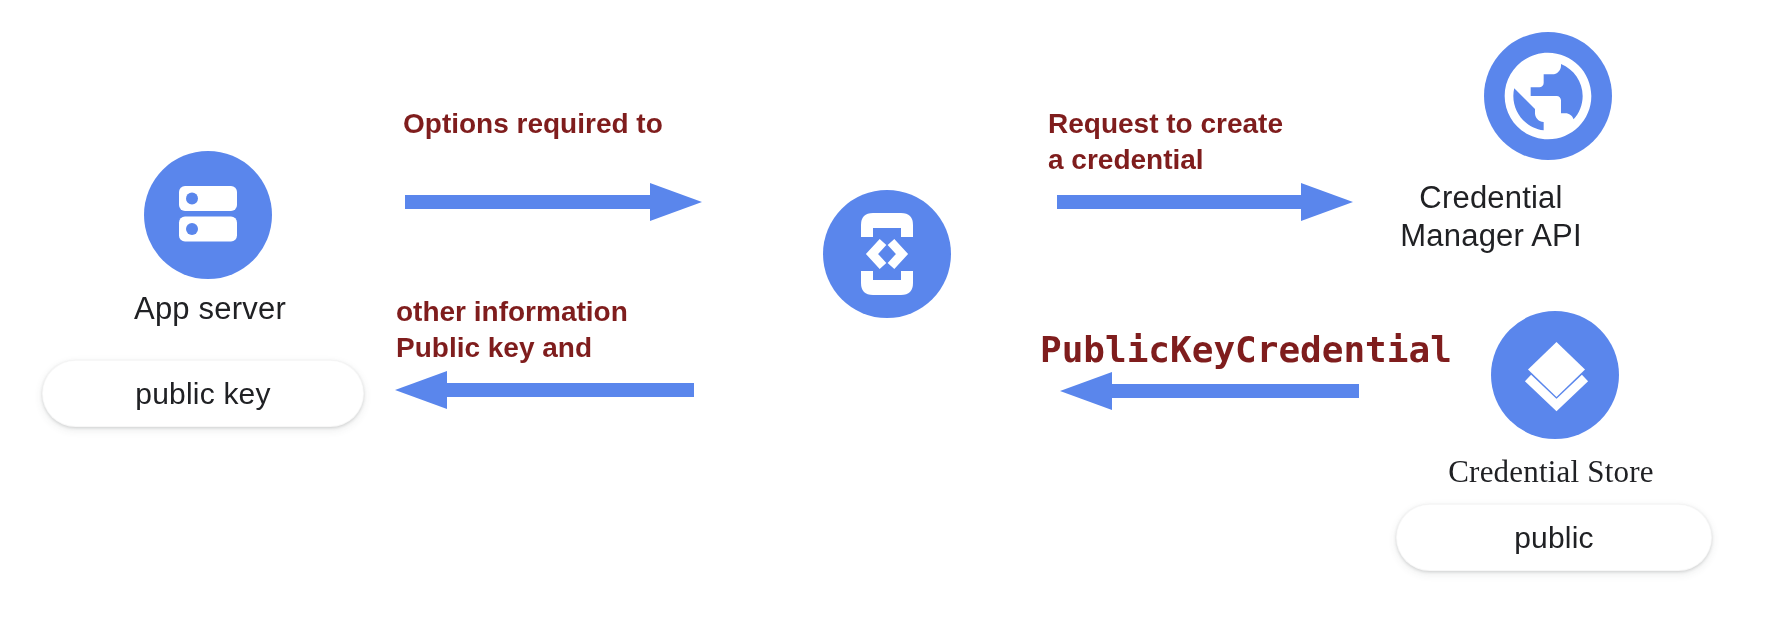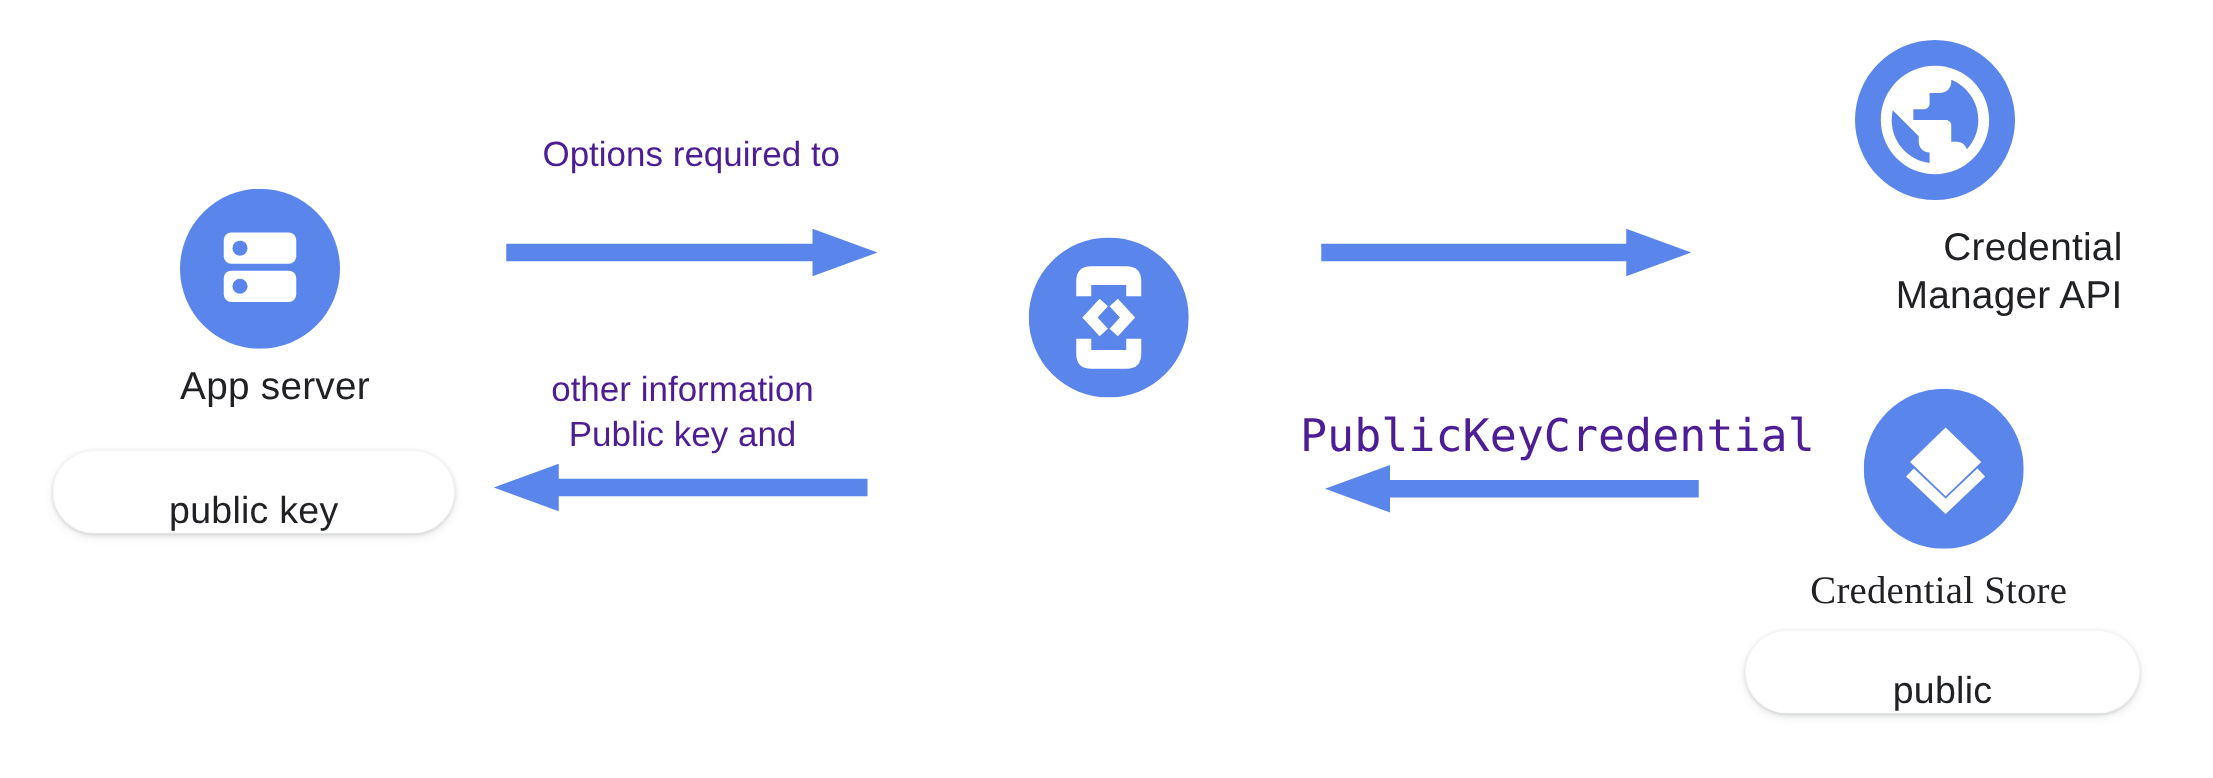--- a/index.html
+++ b/index.html
@@ -20,32 +20,31 @@
     line-height:38px;
     color:#202124;
     letter-spacing:.2px;
   }
   .pill{
     position:absolute;
     background:#ffffff;
     border-radius:34px;
     box-shadow:0 1px 3px rgba(60,64,67,.18), 0 3px 8px rgba(60,64,67,.10);
     border:1px solid rgba(0,0,0,0.03);
-    display:flex;align-items:flex-end;justify-content:center;
+    display:flex;align-items:center;justify-content:center;
     font-size:30px;font-weight:500;color:#202124;
     box-sizing:border-box;
     letter-spacing:.2px;
   }
   .flow-label{
     position:absolute;
-    text-align:center;
     font-size:28px;
     line-height:36px;
-    font-weight:400;
-    color:#4c1d95;
+    font-weight:700;
+    color:#7f1d1d;
   }
   .flow-label.mono{
     font-family:"DejaVu Sans Mono", monospace;
     font-size:36px;
     line-height:36px;
   }
   .arrow{position:absolute;height:38px;}
   .arrow .shaft{
     position:absolute;top:12px;height:14px;
     background:#5A86EC;
@@ -65,21 +64,21 @@
 
 <div class="canvas">
 
   <svg class="icon-svg" style="left:144px;top:151px;" width="128" height="128" viewBox="0 0 128 128">
     <circle cx="64" cy="64" r="64" fill="#5A86EC"></circle>
     <rect x="35" y="35" width="58" height="25" rx="6" fill="#ffffff"></rect>
     <rect x="35" y="65.5" width="58" height="25" rx="6" fill="#ffffff"></rect>
     <circle cx="48" cy="47.5" r="6" fill="#5A86EC"></circle>
     <circle cx="48" cy="78" r="6" fill="#5A86EC"></circle>
   </svg>
-  <div class="node-label" style="left:95px;top:290px;width:250px;">App server</div>
+  <div class="node-label" style="left:85px;top:290px;width:250px;">App server</div>
   <div class="pill" style="left:42px;top:360px;width:322px;height:67px;">
     <span>public key</span>
   </div>
 
   <div class="flow-label" style="left:403px;top:106px;width:300px;">
     <div>Options required to</div>
   </div>
   <div class="arrow right" style="left:405px;top:183px;width:297px;">
     <div class="shaft"></div>
     <div class="head"></div>
@@ -95,40 +94,44 @@
   </div>
 
   <svg class="icon-svg" style="left:823px;top:190px;" width="128" height="128" viewBox="0 0 128 128">
     <circle cx="64" cy="64" r="64" fill="#5A86EC"></circle>
     <path d="M38 47 V35 q0 -12 12 -12 h28 q12 0 12 12 v12 h-12 v-9 h-28 v9 z" fill="#ffffff"></path>
     <path d="M38 81 h12 v9 h28 v-9 h12 v12 q0 12 -12 12 h-28 q-12 0 -12 -12 z" fill="#ffffff"></path>
     <path d="M60 52 L49 64 L60 76" stroke="#ffffff" stroke-width="9" fill="none"></path>
     <path d="M68 52 L79 64 L68 76" stroke="#ffffff" stroke-width="9" fill="none"></path>
   </svg>
 
+  <div class="flow-label" style="left:1048px;top:106px;width:300px;">
+    <div>Request to create</div>
+    <div>a credential</div>
+  </div>
   <div class="arrow right" style="left:1057px;top:183px;width:296px;">
     <div class="shaft"></div>
     <div class="head"></div>
   </div>
 
   <div class="flow-label mono" style="left:1040px;top:332px;width:350px;">
     <div>PublicKeyCredential</div>
   </div>
   <div class="arrow left" style="left:1060px;top:372px;width:299px;">
     <div class="shaft"></div>
     <div class="head"></div>
   </div>
 
   <svg class="icon-svg" style="left:1484px;top:32px;" width="128" height="128" viewBox="0 0 128 128">
     <circle cx="64" cy="64" r="64" fill="#5A86EC"></circle>
     <g transform="translate(12,12) scale(4.3333)">
       <path fill="#ffffff" d="M12 2C6.48 2 2 6.48 2 12s4.48 10 10 10 10-4.48 10-10S17.52 2 12 2zm-1 17.93c-3.95-.49-7-3.85-7-7.93 0-.62.08-1.21.21-1.79L9 15v1c0 1.1.9 2 2 2v1.93zm6.9-2.54c-.26-.81-1-1.39-1.9-1.39h-1v-3c0-.55-.45-1-1-1H8v-2h2c.55 0 1-.45 1-1V7h2c1.1 0 2-.9 2-2v-.41c2.93 1.19 5 4.06 5 7.41 0 2.08-.8 3.97-2.1 5.39z"></path>
     </g>
   </svg>
-  <div class="node-label" style="left:1398px;top:179px;width:300px;text-align:right;">
+  <div class="node-label" style="left:1341px;top:179px;width:300px;">
     <div>Credential</div>
     <div>Manager API</div>
   </div>
 
   <svg class="icon-svg" style="left:1491px;top:311px;" width="128" height="128" viewBox="0 0 128 128">
     <circle cx="64" cy="64" r="64" fill="#5A86EC"></circle>
     <polygon points="65.5,31 94,58.5 65.5,86 37,58.5" fill="#ffffff"></polygon>
     <path d="M37 67 L65.5 94 L94 67" stroke="#ffffff" stroke-width="9" fill="none"></path>
   </svg>
   <div class="node-label" style="left:1400px;top:453px;width:302px;font-family:Liberation Serif, serif;">Credential Store</div>

